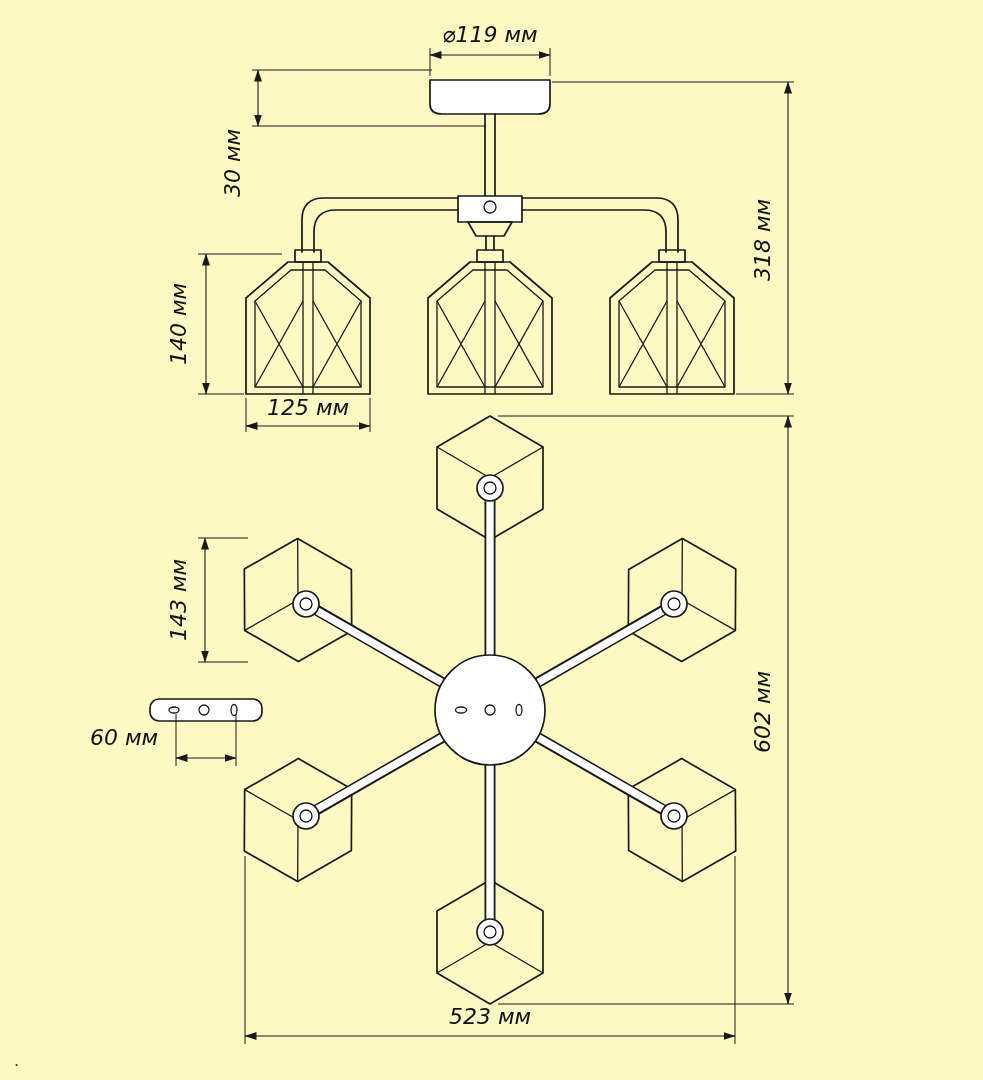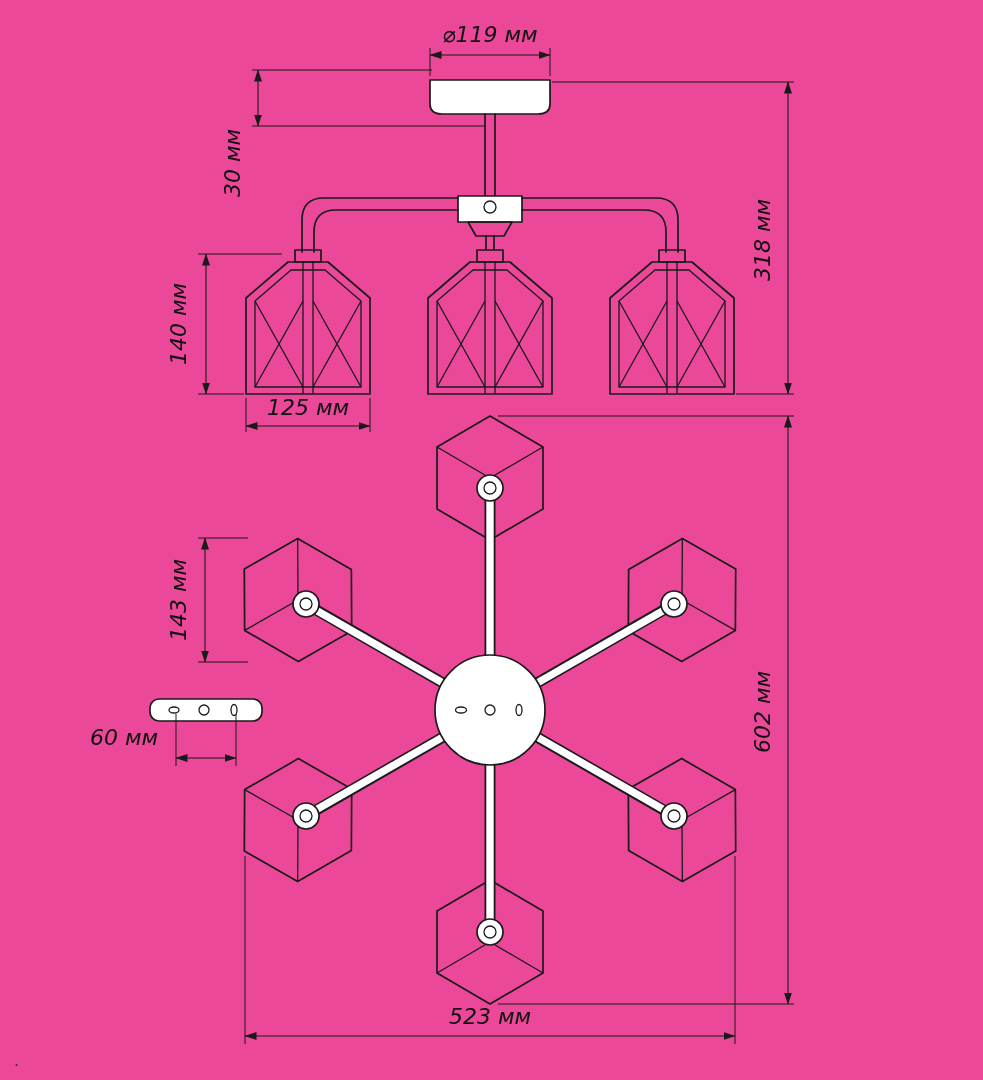--- a/index.html
+++ b/index.html
@@ -4,21 +4,21 @@
 <style>
   html, body {
     margin: 0;
     padding: 0;
     background: #ffffff;
   }
   .page {
     position: relative;
     width: 983px;
     height: 1080px;
-    background: #ec4899;
+    background: #fef9c3;
     overflow: hidden;
   }
   svg { display: block; }
   .obj {
     fill: none;
     stroke: #1a1a1a;
     stroke-width: 1.7;
     stroke-linejoin: round;
     stroke-linecap: round;
   }

